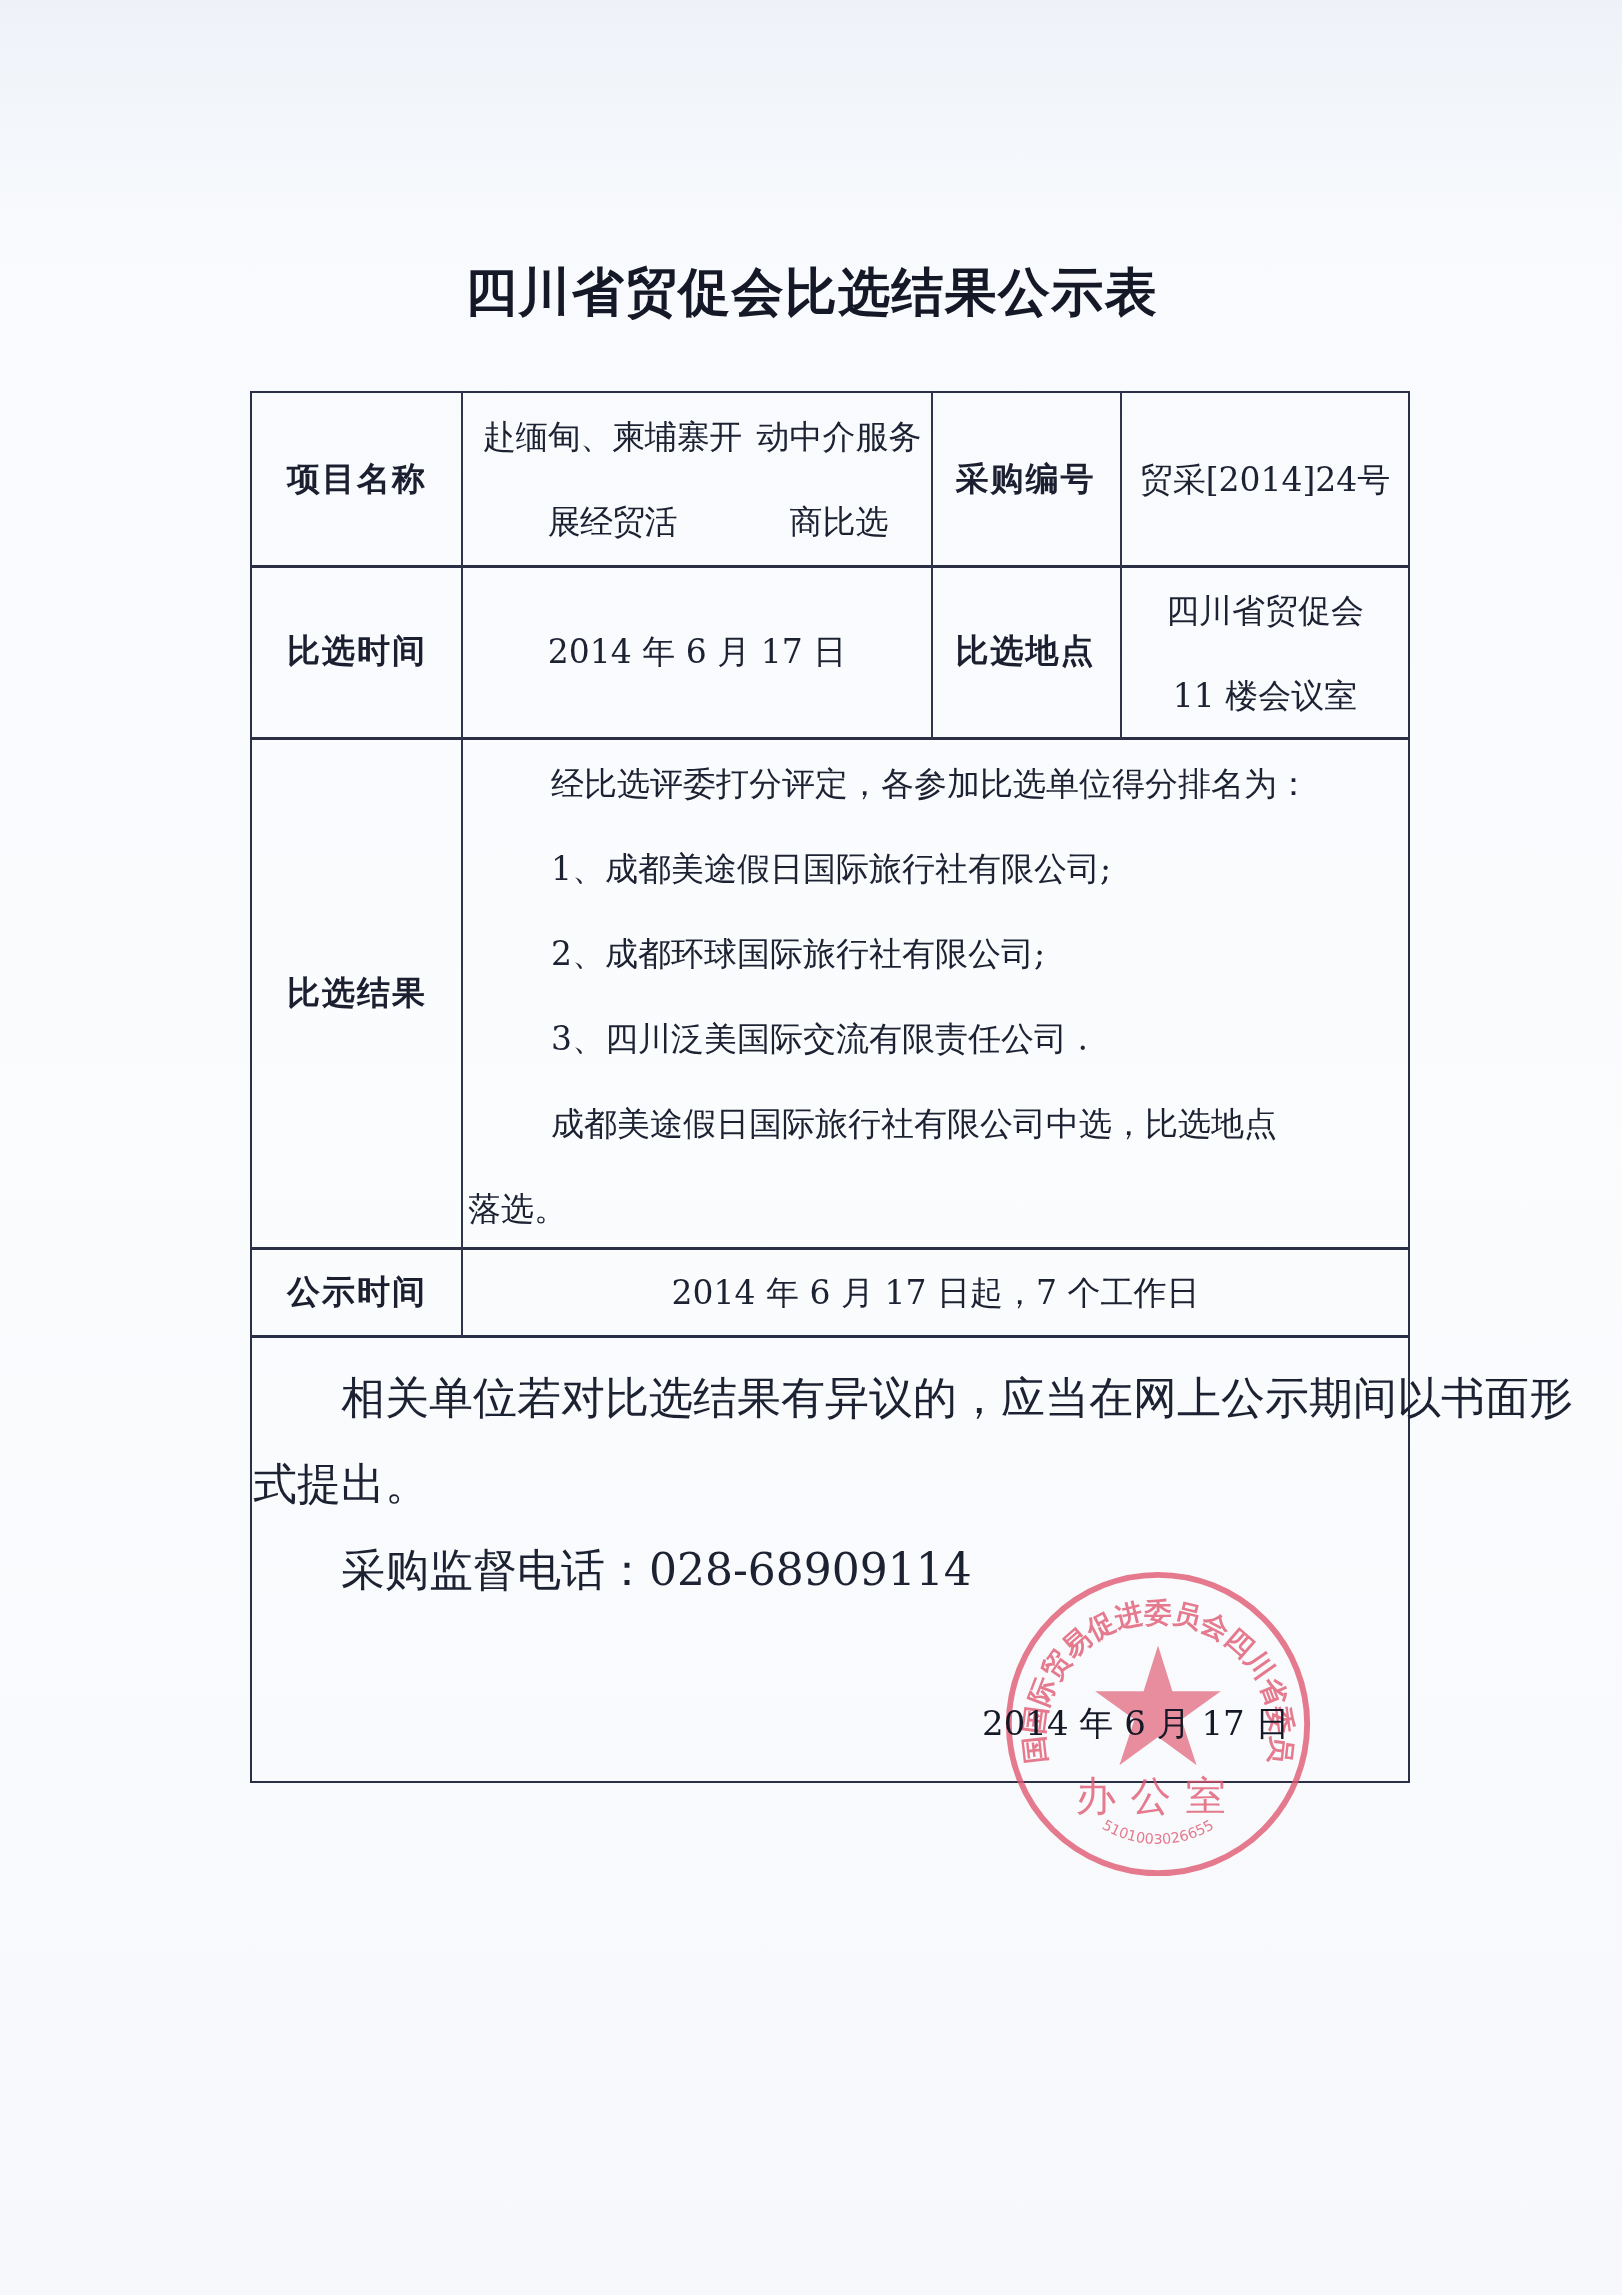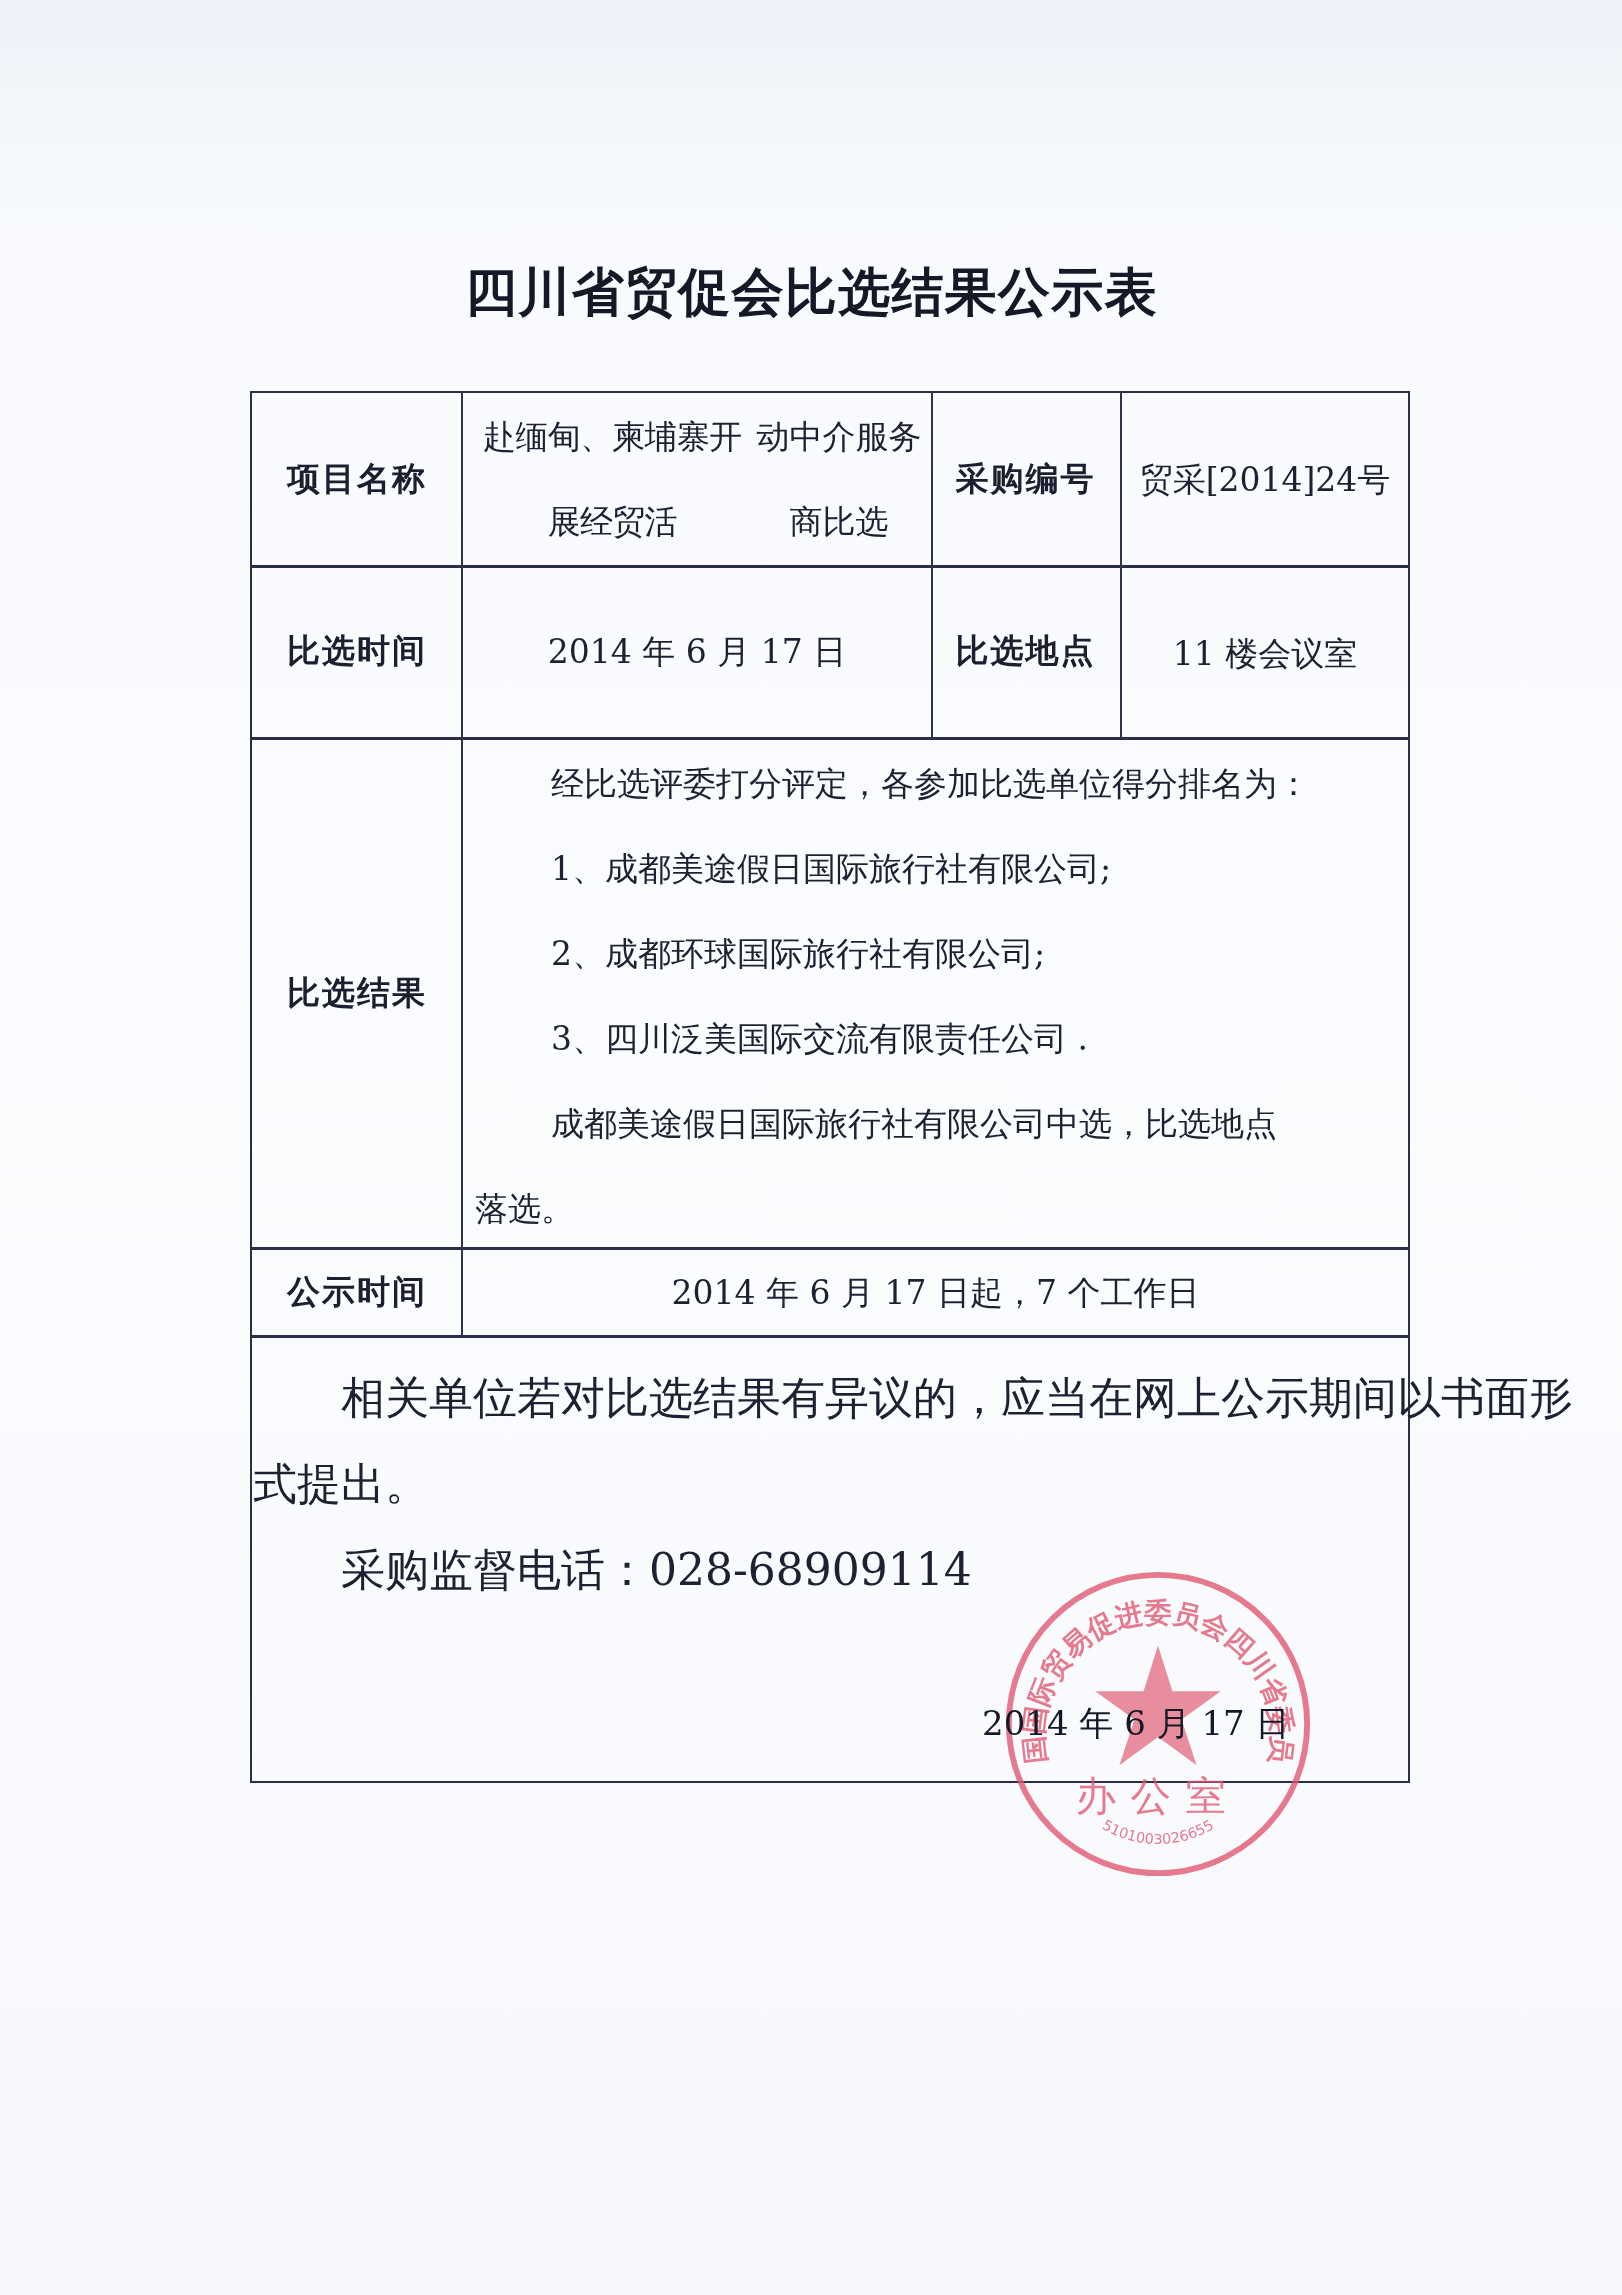--- a/index.html
+++ b/index.html
@@ -81,21 +81,21 @@
     font-size: 33px;
     color: #1d2233;
   }
   .results p {
     margin: 0;
     height: 85px;
     line-height: 85px;
     white-space: nowrap;
   }
   .indent { padding-left: 88px; }
-  .noindent { padding-left: 12px; }
+  .noindent { padding-left: 5px; }
   .note {
     position: absolute;
     left: 253px;
     top: 1355px;
     width: 1155px;
     font-size: 44px;
     color: #1d2233;
   }
   .note p {
     margin: 0;
@@ -146,20 +146,21 @@
   <div class="val" style="line-height:85px; height:85px; letter-spacing:-0.7px;">赴缅甸、柬埔寨开展经贸活</div>
   <div class="val" style="line-height:85px; height:85px;">动中介服务商比选</div>
 </div>
 <div class="cell label" style="left:932px; top:394px; width:187px; height:171px;">采购编号</div>
 <div class="cell val" style="left:1122px; top:394px; width:286px; height:171px;">贸采[2014]24号</div>
 
 <div class="cell label" style="left:253px; top:567px; width:208px; height:169px;">比选时间</div>
 <div class="cell val" style="left:463px; top:567px; width:468px; height:169px;">2014 年 6 月 17 日</div>
 <div class="cell label" style="left:932px; top:567px; width:187px; height:169px;">比选地点</div>
 <div class="cell" style="left:1122px; top:567px; width:286px; height:169px; flex-direction:column;">
+  <div class="val" style="height:85px;">四川省贸促会</div>
   <div class="val" style="height:82px;">11 楼会议室</div>
 </div>
 
 <div class="cell label" style="left:253px; top:739px; width:208px; height:508px;">比选结果</div>
 <div class="results">
   <p class="indent">经比选评委打分评定，各参加比选单位得分排名为：</p>
   <p class="indent">1、成都美途假日国际旅行社有限公司;</p>
   <p class="indent">2、成都环球国际旅行社有限公司;</p>
   <p class="indent">3、四川泛美国际交流有限责任公司  .</p>
   <p class="indent">成都美途假日国际旅行社有限公司中选，比选地点</p>

